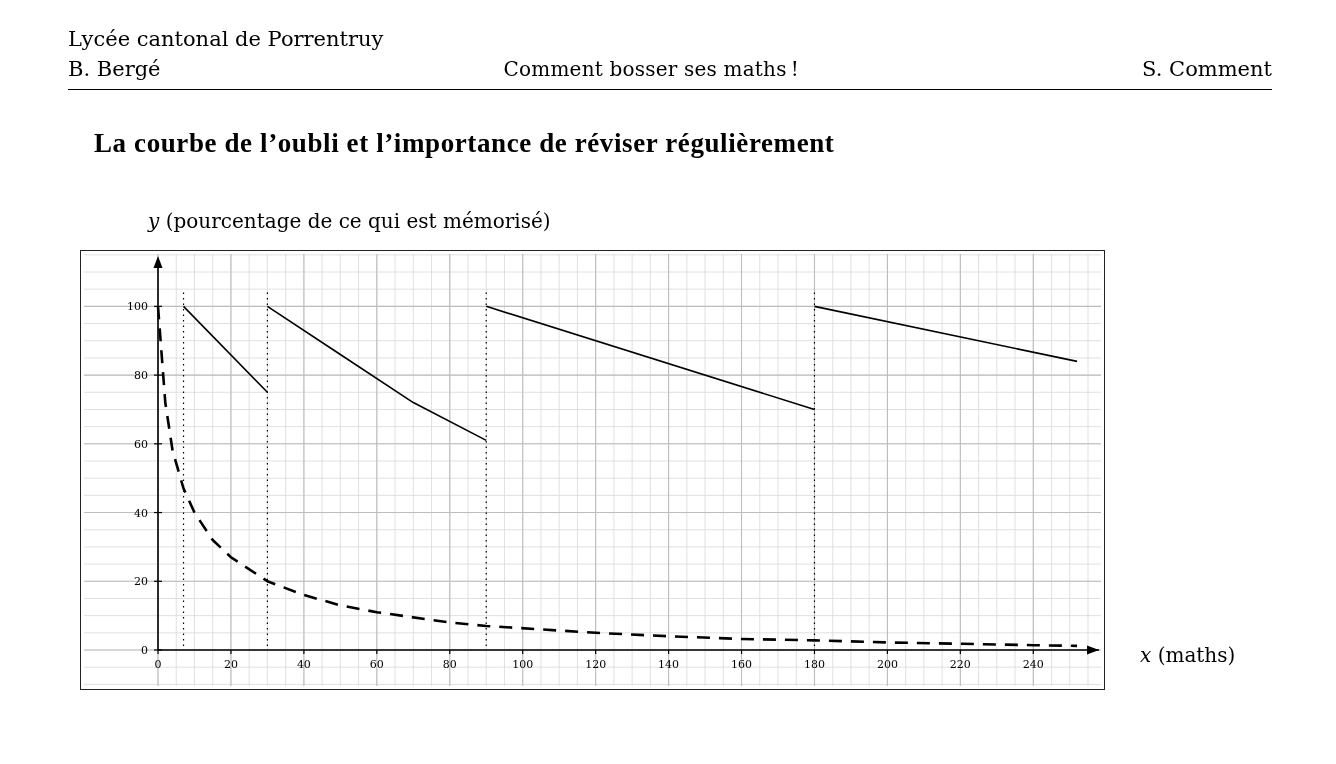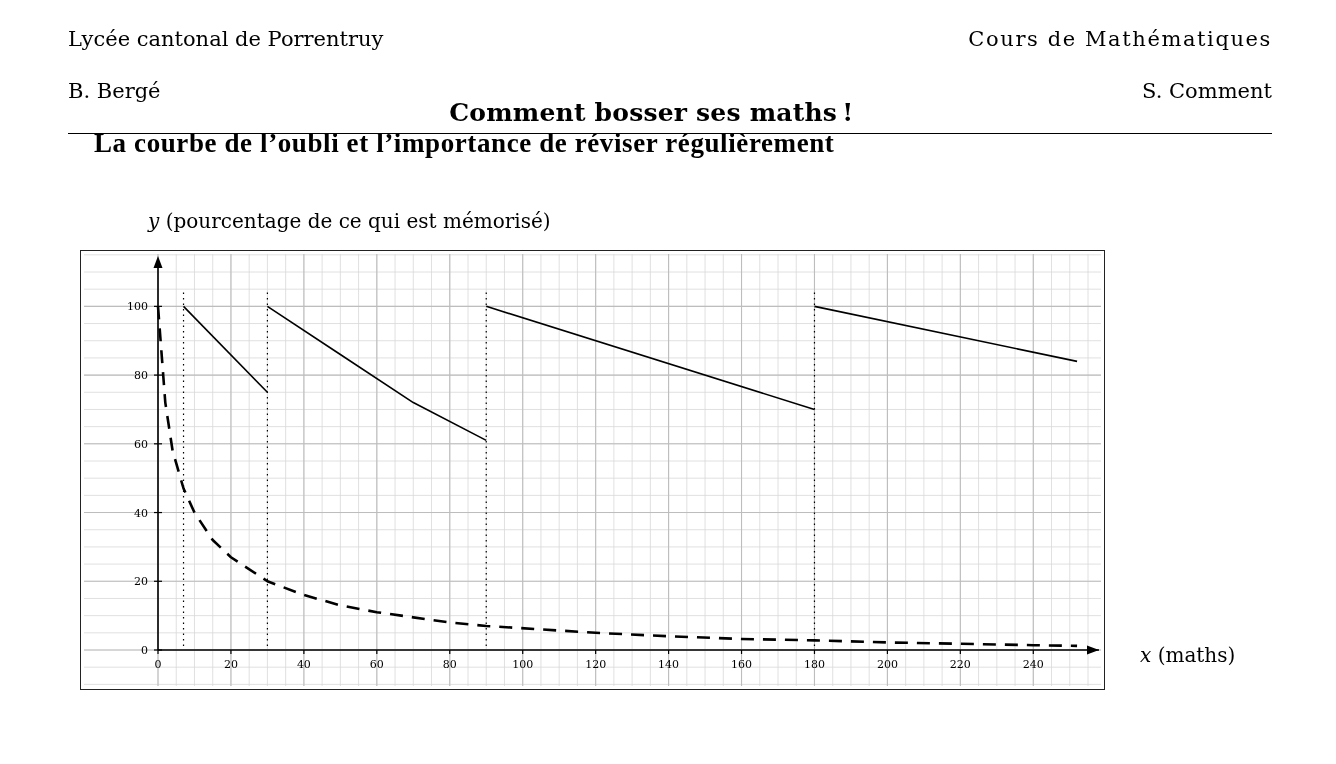--- a/index.html
+++ b/index.html
@@ -18,36 +18,35 @@
 
   
   .page-header {
     position: absolute;
     left: 68px;
     top: 24px;
     width: 1204px;
   }
   .header-row {
     display: flex;
-    align-items: center;
+    align-items: flex-start;
     justify-content: space-between;
     font-size: 21px;
     line-height: 30px;
   }
   .header-left, .header-right, .header-center {
     white-space: nowrap;
   }
   .header-right.spaced {
     letter-spacing: 1.6px;
   }
   .header-center {
-    font-weight: bold;
-    font-size: 25px;
+    font-weight: normal;
+    font-size: 20px;
     letter-spacing: .2px;
-    margin-top: 44px;
   }
   .header-rule {
     margin-top: 5px;
     border-bottom: 1.6px solid #000;
     width: 100%;
   }
 
   
   .doc-title {
     position: absolute;
@@ -104,21 +103,20 @@
     font-size: 11px;
     fill: #000;
   }
 </style>
 </head>
 <body>
 
 <div class="page-header">
   <div class="header-row">
     <span class="header-left">Lycée cantonal de Porrentruy</span>
-    <span class="header-right spaced">Cours de Mathématiques</span>
   </div>
   <div class="header-row">
     <span class="header-left">B. Bergé</span>
     <span class="header-center">Comment bosser ses maths !</span>
     <span class="header-right">S. Comment</span>
   </div>
   <div class="header-rule"></div>
 </div>
 
 <div class="doc-title">La courbe de l’oubli et l’importance de réviser régulièrement</div>

